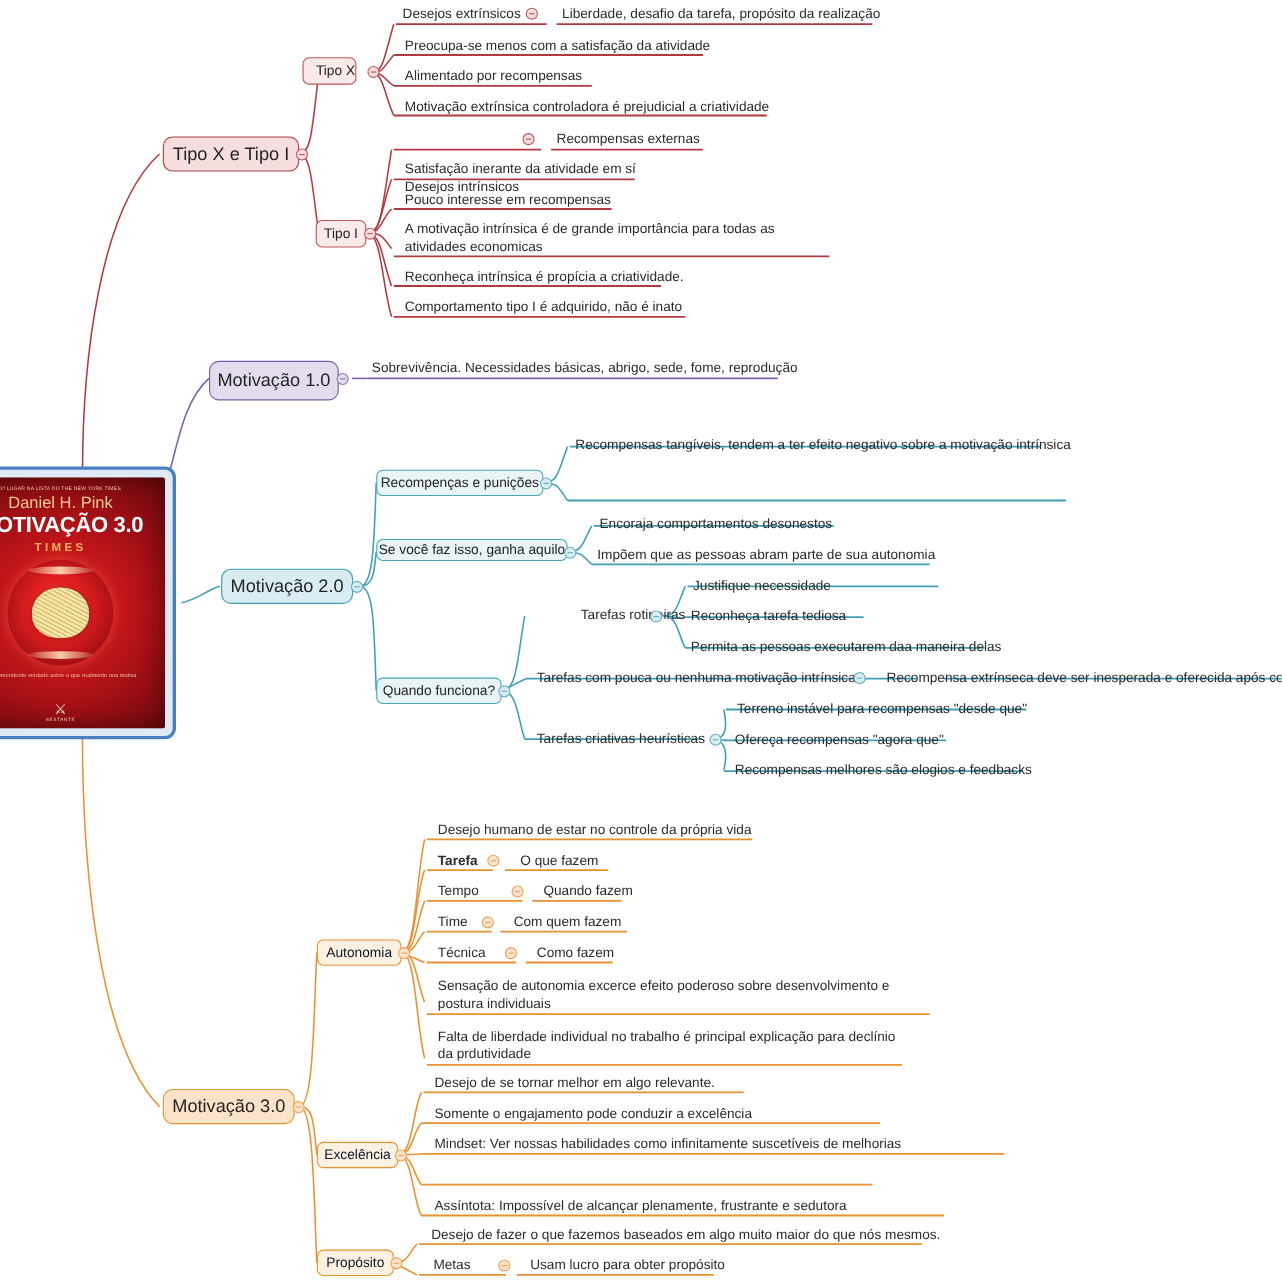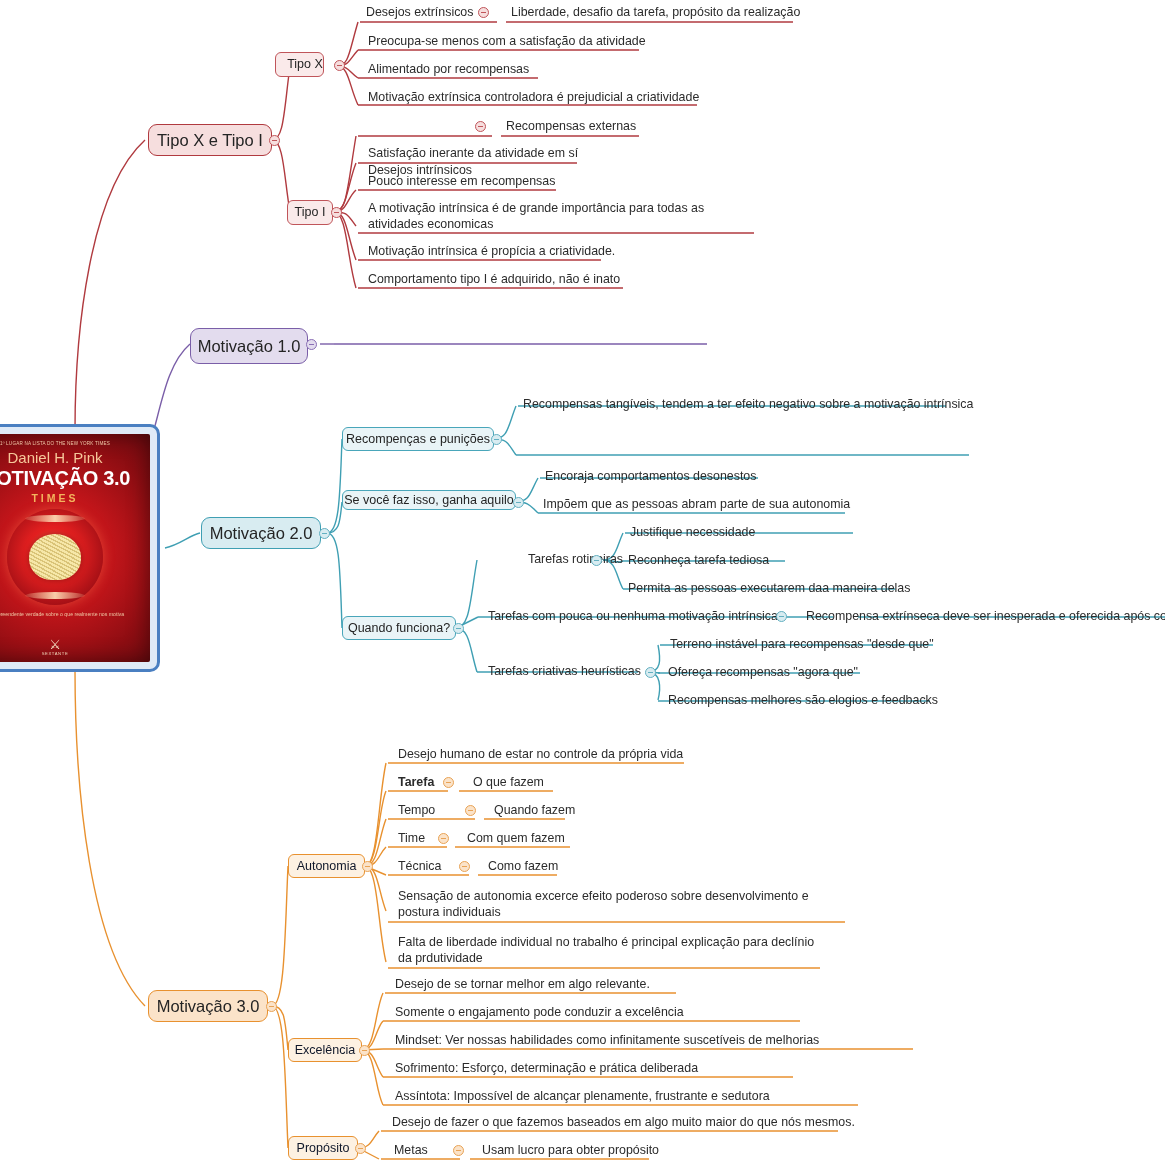--- a/index.html
+++ b/index.html
@@ -315,27 +315,28 @@
     <span>Tipo I</span>
   </div>
   <div class="toggle red" style="left:331px;top:207px;"></div>
 
   <div class="leaf nowrap" style="left:366px;top:118px;margin-top:44px;">Desejos intrínsicos</div>
   <div class="toggle red" style="left:475px;top:121px;"></div>
   <div class="leaf nowrap" style="left:504px;top:118px;">Recompensas externas</div>
   <div class="leaf nowrap" style="left:366px;top:145px;">Satisfação inerante da atividade em sí</div>
   <div class="leaf nowrap" style="left:366px;top:173px;">Pouco interesse em recompensas</div>
   <div class="leaf" style="left:366px;top:200px;width:392px;">A motivação intrínsica é de grande importância para todas as atividades economicas</div>
-  <div class="leaf nowrap" style="left:366px;top:243px;">Motivação intrínsica é propícia a criatividade.</div>
+  <div class="leaf nowrap" style="left:366px;top:243px;">Reconheça intrínsica é propícia a criatividade.</div>
   <div class="leaf nowrap" style="left:366px;top:271px;text-align:right;">Comportamento tipo I é adquirido, não é inato</div>
 
   <div class="node lvl1 purple" style="left:190px;top:328px;width:118px;height:36px;">
     <span>Motivação 1.0</span>
   </div>
   <div class="toggle purple" style="left:306px;top:339px;"></div>
+  <div class="leaf nowrap" style="left:336px;top:326px;">Sobrevivência. Necessidades básicas, abrigo, sede, fome, reprodução</div>
 
   <div class="node lvl1 teal" style="left:201px;top:517px;width:120px;height:32px;">
     <span>Motivação 2.0</span>
   </div>
   <div class="toggle teal" style="left:319px;top:528px;"></div>
 
   <div class="node lvl2 tealsub" style="left:342px;top:427px;width:152px;height:24px;">
     <span>Recompenças e punições</span>
   </div>
   <div class="toggle teal" style="left:491px;top:434px;"></div>
@@ -399,21 +400,20 @@
   <div class="leaf" style="left:396px;top:934px;width:430px;">Falta de liberdade individual no trabalho é principal explicação para declínio da prdutividade</div>
   <div class="leaf" style="left:396px;top:888px;width:450px;">Sensação de autonomia excerce efeito poderoso sobre desenvolvimento e postura individuais</div>
 
   <div class="node lvl2 orangesub" style="left:288px;top:1038px;width:74px;height:24px;">
     <span>Excelência</span>
   </div>
   <div class="toggle orange" style="left:359px;top:1045px;"></div>
   <div class="leaf nowrap" style="left:393px;top:976px;">Desejo de se tornar melhor em algo relevante.</div>
   <div class="leaf nowrap" style="left:393px;top:1004px;">Somente o engajamento pode conduzir a excelência</div>
   <div class="leaf nowrap" style="left:393px;top:1032px;">Mindset: Ver nossas habilidades como infinitamente suscetíveis de melhorias</div>
-  <div class="leaf nowrap" style="left:393px;top:1060px;">Sofrimento: Esforço, determinação e prática deliberada</div>
   <div class="leaf nowrap" style="left:393px;top:1088px;">Assíntota: Impossível de alcançar plenamente, frustrante e sedutora</div>
 
   <div class="node lvl2 orangesub" style="left:288px;top:1136px;width:70px;height:24px;">
     <span>Propósito</span>
   </div>
   <div class="toggle orange" style="left:355px;top:1143px;"></div>
   <div class="leaf nowrap" style="left:390px;top:1114px;">Desejo de fazer o que fazemos baseados em algo muito maior do que nós mesmos.</div>
   <div class="leaf nowrap" style="left:392px;top:1142px;">Metas</div>
   <div class="toggle orange" style="left:453px;top:1145px;"></div>
   <div class="leaf nowrap" style="left:480px;top:1142px;">Usam lucro para obter propósito</div>

